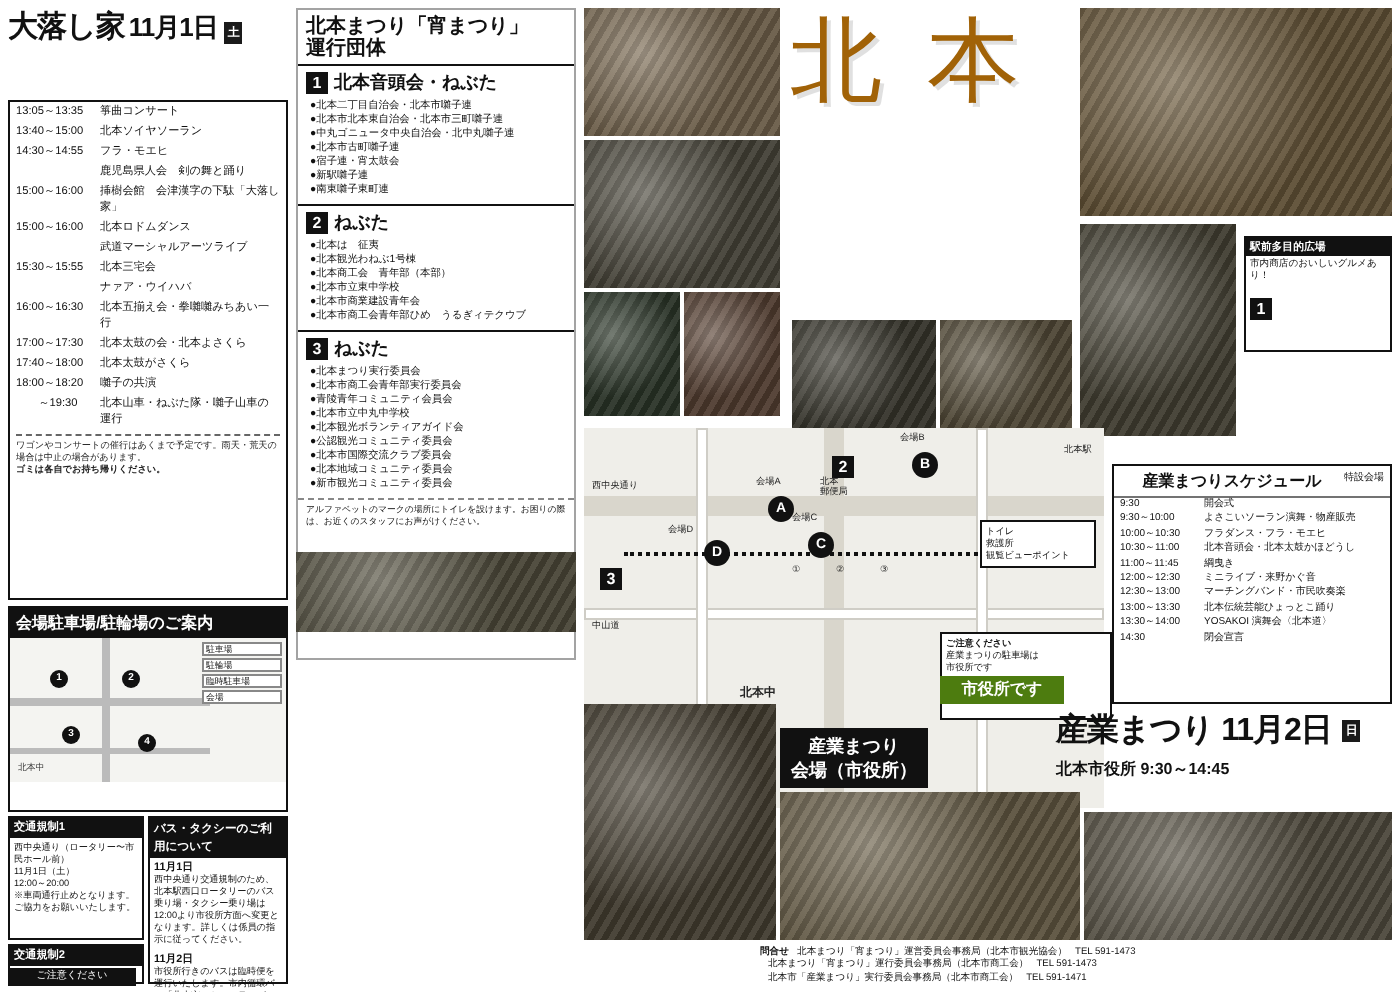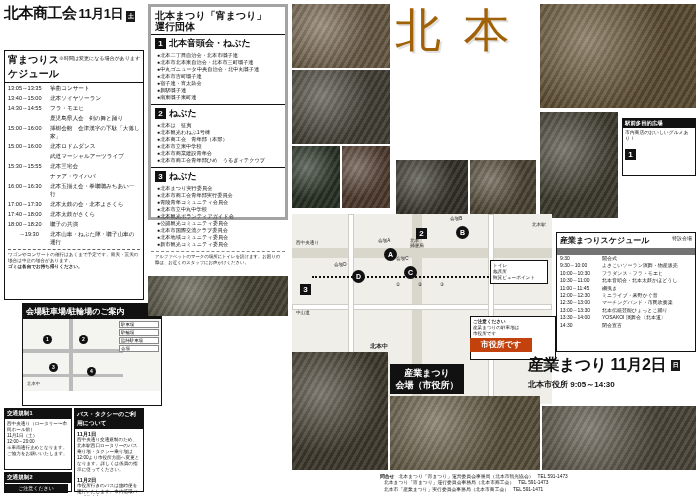--- a/index.html
+++ b/index.html
@@ -43,21 +43,21 @@
   .srow { display:flex; font-size:5.6px; line-height:8px; padding:1px 3px; }
   .srow .tm { width:42px; flex:none; }
   .srow .ev { flex:1; }
   #sched-foot {
     font-size:4.6px; line-height:6px; border-top:1px dashed #666; margin:2px 3px 0 3px;
     padding-top:2px; color:#222;
   }
   #sched-foot .big { font-weight:bold; }
 
   
-  #park-box { left:4px; top:303px; width:140px; height:103px; border:1px solid #111;margin-left:18px; }
+  #park-box { left:4px; top:303px; width:140px; height:103px; border:1px solid #111; }
   #park-title {
     background:#111; color:#fff; font-size:8px; font-weight:bold;
     padding:2px 3px; border-radius:0;
   }
   #park-map { position:relative; height:72px; background:#f4f4f1; }
   #park-legend { position:absolute; right:2px; top:2px; width:40px; font-size:4.4px; }
   #park-legend div { border:1px solid #888; background:#fff; margin-bottom:1px; padding:0 1px;}
   .map-line { position:absolute; background:#bbb; }
   .map-label { position:absolute; font-size:4.4px; color:#333; }
   .pmark { position:absolute; width:9px; height:9px; border-radius:50%; background:#111; color:#fff;
@@ -67,21 +67,21 @@
   #traffic2 { left:4px; top:472px; width:68px; height:20px; border:1px solid #111; }
   .tf-head { background:#111; color:#fff; font-size:5.6px; font-weight:bold; padding:1px 2px; }
   .tf-body { font-size:4.6px; line-height:6px; padding:2px; }
 
   #bus-box { left:74px; top:408px; width:70px; height:84px; border:1px solid #111; }
   #bus-head { background:#111; color:#fff; font-size:5.8px; font-weight:bold; padding:1px 2px; }
   .bus-sec { font-size:4.6px; line-height:6px; padding:2px; }
   .bus-sec .d { font-weight:bold; font-size:5.4px; }
 
   
-  #units-box { left:148px; top:4px; width:140px; height:216px; border:3px solid #a3a3a3; }
+  #units-box { left:148px; top:4px; width:140px; height:326px; border:1px solid #a3a3a3; }
   #units-title { font-size:10px; font-weight:bold; line-height:11px; padding:3px 4px 2px 4px; }
   .unit-head {
     display:flex; align-items:center; gap:3px; font-size:9px; font-weight:bold;
     padding:2px 4px 1px 4px; border-top:1px solid #111;
   }
   .numsq {
     width:11px; height:11px; background:#111; color:#fff; font-size:8px;
     text-align:center; line-height:11px; font-weight:bold; flex:none;
   }
   .unit-list { font-size:5.2px; line-height:7px; padding:1px 4px 3px 6px; }
@@ -96,21 +96,21 @@
       repeating-linear-gradient(120deg, rgba(0,0,0,.16) 0 3px, rgba(255,255,255,.08) 3px 6px);
   }
 
   
   #kitamoto-logo { left:395px; top:6px; width:140px; height:150px; }
   .kanji {
     font-family:"DejaVu Serif", serif; font-weight:normal; color:#a16207;
     text-shadow: 2px 2px 0 rgba(0,0,0,0.12);
   }
   #sanfes-sched { left:556px; top:232px; width:140px; height:120px; border:1px solid #111; background:#fff; }
-  #sanfes-sched .hd { font-size:8px; font-weight:bold; padding:2px 3px; border-bottom:7px solid #737373; }
+  #sanfes-sched .hd { font-size:8px; font-weight:bold; padding:2px 3px; border-bottom:1px solid #737373;text-align:center; }
   .ssrow { display:flex; font-size:5px; line-height:7.4px; padding:0 3px; }
   .ssrow .t { width:42px; flex:none; }
   #sanfes-title { left:528px; top:355px; width:168px; height:48px; }
   #sanfes-title .big { font-size:16px; font-weight:bold; letter-spacing:-0.5px; }
   #sanfes-title .sub { font-size:8px; font-weight:bold; margin-top:3px; }
 
   
   #map { left:292px; top:214px; width:260px; height:190px; background:#efeee9; border:0; }
   .road { position:absolute; background:#ffffff; border:1px solid #cfcdc6; }
   .road-main { position:absolute; background:#d9d6cc; }
@@ -129,21 +129,21 @@
   }
   .dotted-route { position:absolute; border-top:2px dotted #111; }
 
   
   #note-attention {
     position:absolute; left:470px; top:316px; width:86px; height:44px;
     border:1px solid #111; background:#fff; font-size:4.6px; line-height:6px; padding:2px;
   }
   #shiyakusho {
     position:absolute; left:470px; top:338px; width:62px; height:14px;
-    background:#c2410c; color:#fff; font-size:8px; font-weight:bold; text-align:center; line-height:14px;
+    background:#4d7c0f; color:#fff; font-size:8px; font-weight:bold; text-align:center; line-height:14px;
   }
   #sanfes-venue {
     position:absolute; left:390px; top:364px; width:74px; height:30px;
     background:#111; color:#fff; font-size:9px; font-weight:bold; text-align:center;
     line-height:12px; padding-top:3px;
   }
   #footer-right {
     position:absolute; left:380px; top:474px; width:316px; font-size:4.8px; line-height:6.4px;
     text-align:left;
   }
@@ -161,31 +161,27 @@
   #station-box .bd { font-size:4.8px; line-height:6.4px; padding:2px; }
   .wbox { background:#fff; border:1px solid #111; }
 </style>
 </head>
 <body>
 
 <div class="page">
 
   <div class="abs" id="yoi-header">
     <div id="yoi-title">
-      <span>北本商工会</span>
+      <span>大落し家</span>
       <span class="date">11月1日</span>
       <span class="sq-badge">土</span>
     </div>
   </div>
 
   <div class="abs" id="sched-box">
-    <div id="sched-title">
-      <span class="note">※時間は変更になる場合があります</span>
-      <span>宵まつりスケジュール</span>
-    </div>
     <div id="sched-rows">
         <div class="srow">
           <span class="tm">13:05～13:35</span>
           <span class="ev">箏曲コンサート</span>
         </div>
         <div class="srow">
           <span class="tm">13:40～15:00</span>
           <span class="ev">北本ソイヤソーラン</span>
         </div>
         <div class="srow">
@@ -454,21 +450,21 @@
         </div>
       </div>
   </div>
 
   <div class="abs" id="sanfes-title">
     <div class="big">
       <span>産業まつり</span>
       <span>11月2日</span>
       <span class="sq-badge">日</span>
     </div>
-    <div class="sub">北本市役所 9:05～14:30</div>
+    <div class="sub">北本市役所 9:30～14:45</div>
   </div>
 
   <div class="photo abs" style="left:292px;top:352px;width:96px;height:118px;background:#4b4436;"></div>
   <div class="photo abs" style="left:390px;top:396px;width:150px;height:74px;background:#6a5f48;"></div>
   <div class="photo abs" style="left:542px;top:406px;width:154px;height:64px;background:#585244;"></div>
 
   <div id="badge-left-bottom">ご注意ください</div>
   <div id="footer-right">
       <div class="fr">
         <span class="lbl">問合せ</span>

